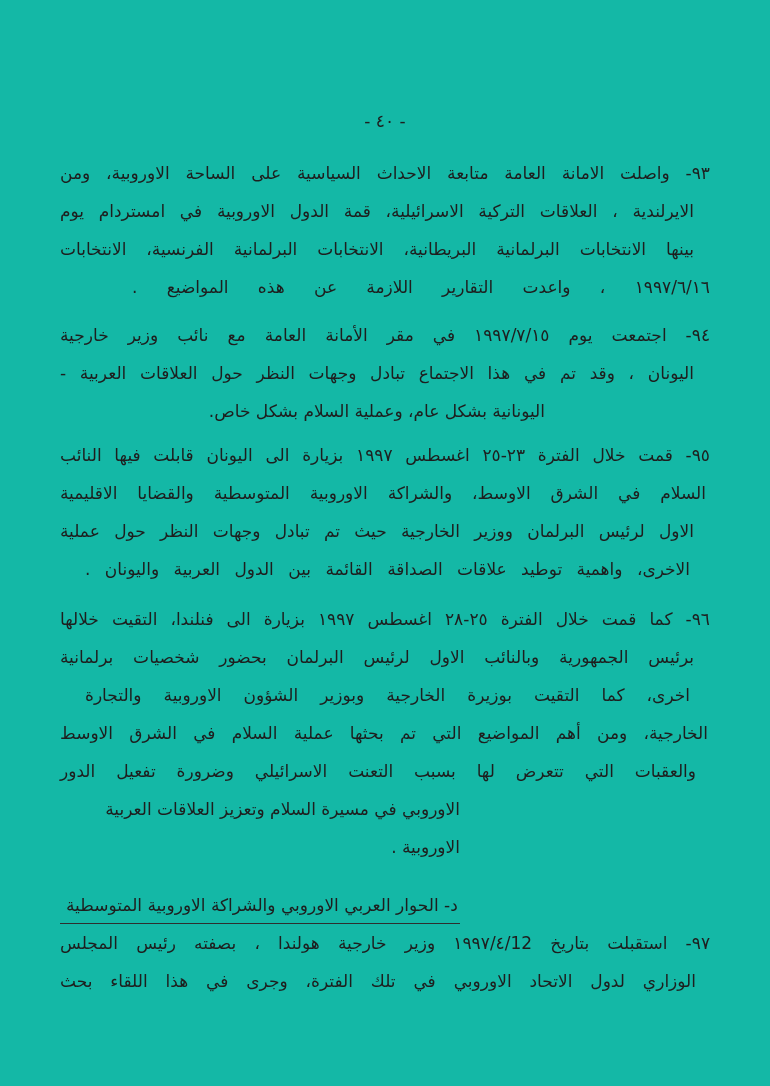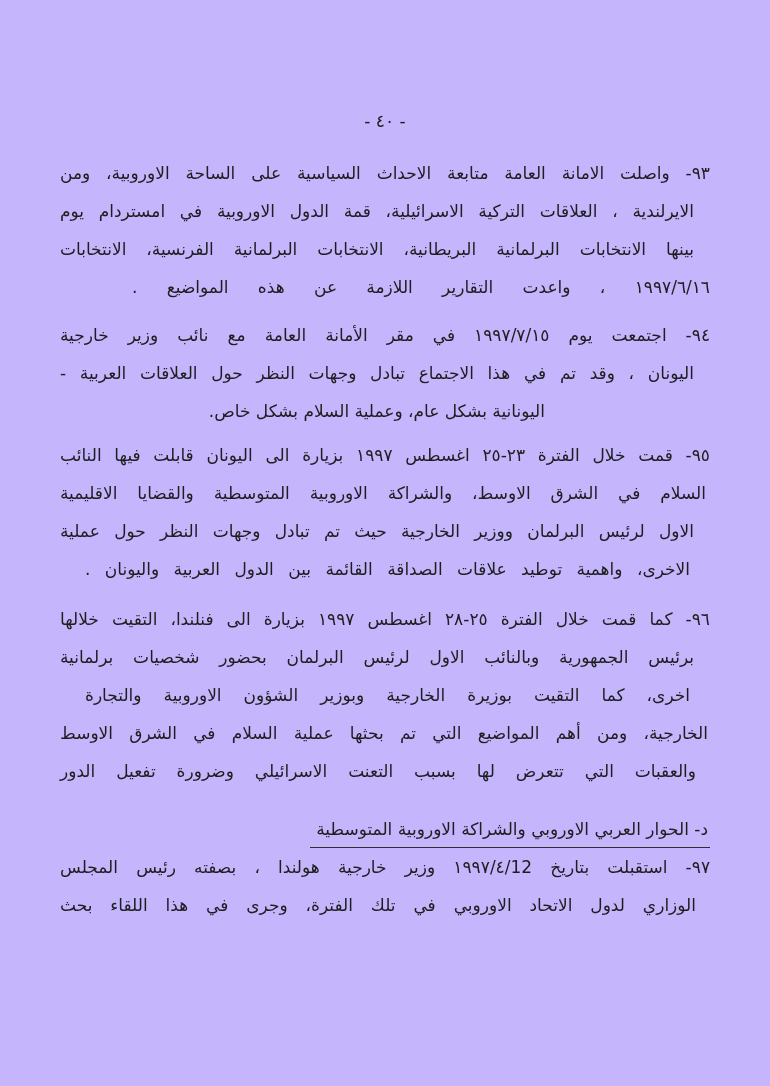--- a/index.html
+++ b/index.html
@@ -1,20 +1,20 @@
 <!DOCTYPE html>
 <html lang="ar"><head>
 <meta charset="utf-8">
 <style>
   html, body { margin: 0; padding: 0; background: #ffffff; }
   .page {
     position: relative;
     width: 770px;
     height: 1086px;
-    background: #c4b5fd;
+    background: #14b8a6;
     font-family: "DejaVu Sans", sans-serif;
     color: #1e1e1e;
     direction: rtl;
     overflow: hidden;
   }
   .page-number {
     position: absolute;
     top: 111px;
     left: 0;
     right: 0;
@@ -29,21 +29,21 @@
     right: 60px;
     width: 650px;
     font-size: 17px;
     line-height: 38px;
     direction: rtl;
   }
   .paragraph { margin: 0; }
   .line { direction: rtl; unicode-bidi: embed; }
   .line.justify { text-align: justify; text-align-last: justify; }
   .line.right   { text-align: right; }
-  .heading-line { text-align: right; line-height: 38px; margin-bottom: 0; }
+  .heading-line { text-align: left; line-height: 38px; margin-bottom: 0; }
   .heading-text {
     display: inline-block;
     border-bottom: 1.5px solid #2e2e2e;
     padding: 0 2px 4px 6px;
     line-height: 28px;
   }
 </style>
 </head>
 <body>
 
@@ -66,20 +66,21 @@
         <div class="line justify" style="padding-right: 4px;">السلام في الشرق  الاوسط، والشراكة الاوروبية المتوسطية والقضايا الاقليمية</div>
         <div class="line justify" style="padding-right: 16px;">الاول لرئيس البرلمان ووزير  الخارجية حيث تم تبادل وجهات النظر  حول عملية</div>
         <div class="line justify" style="padding-right: 20px; padding-left: 25px;">الاخرى، واهمية توطيد علاقات الصداقة القائمة بين الدول العربية واليونان .</div>
       </div>
       <div class="paragraph" style="margin-bottom: 20px;">
         <div class="line justify">٩٦- كما قمت خلال الفترة ٢٥-٢٨ اغسطس ١٩٩٧ بزيارة الى فنلندا، التقيت خلالها</div>
         <div class="line justify" style="padding-right: 16px;">برئيس الجمهورية وبالنائب الاول لرئيس البرلمان بحضور  شخصيات برلمانية</div>
         <div class="line justify" style="padding-right: 20px; padding-left: 25px;">اخرى، كما التقيت بوزيرة الخارجية وبوزير  الشؤون الاوروبية والتجارة</div>
         <div class="line justify" style="padding-right: 2px;">الخارجية، ومن أهم المواضيع التي تم بحثها عملية  السلام في الشرق الاوسط</div>
         <div class="line justify" style="padding-right: 14px;">والعقبات التي تتعرض لها بسبب التعنت الاسرائيلي وضرورة تفعيل الدور</div>
+        <div class="line right" style="padding-right: 250px;">الاوروبي في مسيرة السلام وتعزيز العلاقات العربية الاوروبية .</div>
       </div>
       <div class="heading-line" style="margin-bottom: 0px;"><span class="heading-text">د- الحوار العربي الاوروبي  والشراكة الاوروبية المتوسطية</span></div>
       <div class="paragraph" style="margin-bottom: 0px;">
         <div class="line justify">٩٧- استقبلت بتاريخ ١٩٩٧/٤/12 وزير خارجية هولندا ، بصفته رئيس المجلس</div>
         <div class="line justify" style="padding-right: 14px;">الوزاري لدول الاتحاد  الاوروبي في تلك الفترة، وجرى في هذا اللقاء بحث</div>
       </div>
     </div>
 </div>
 
 </body></html>

